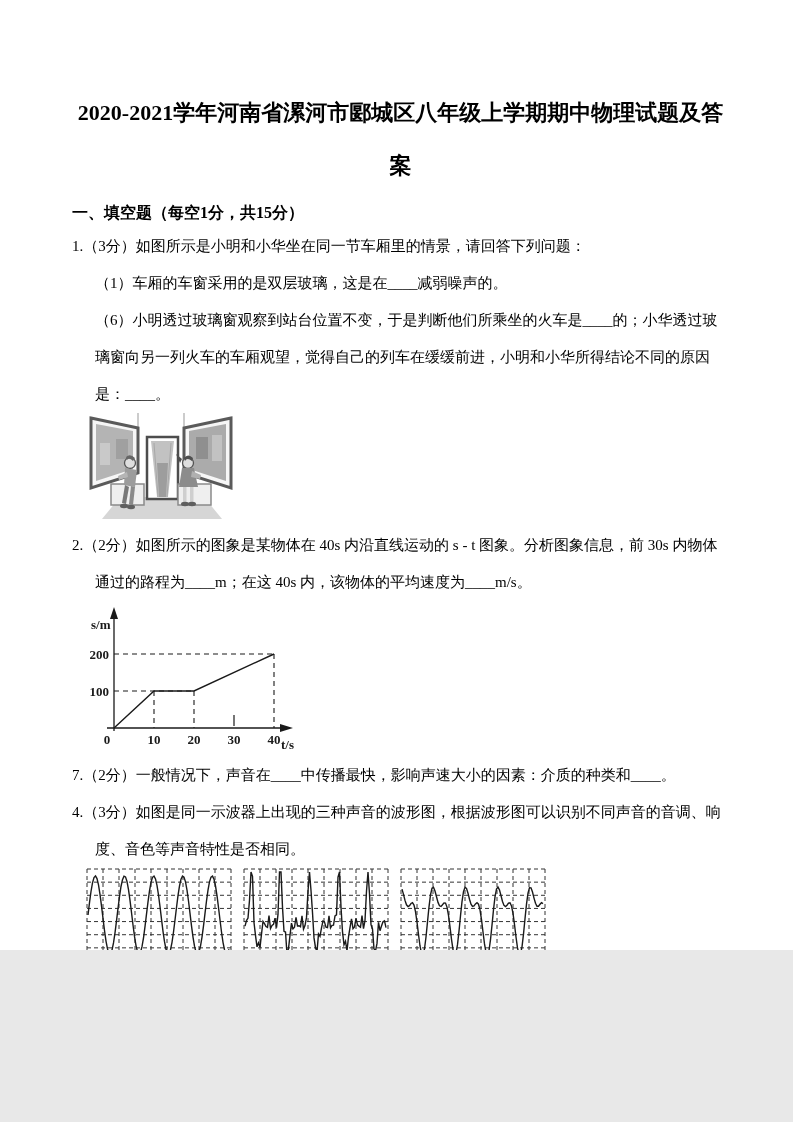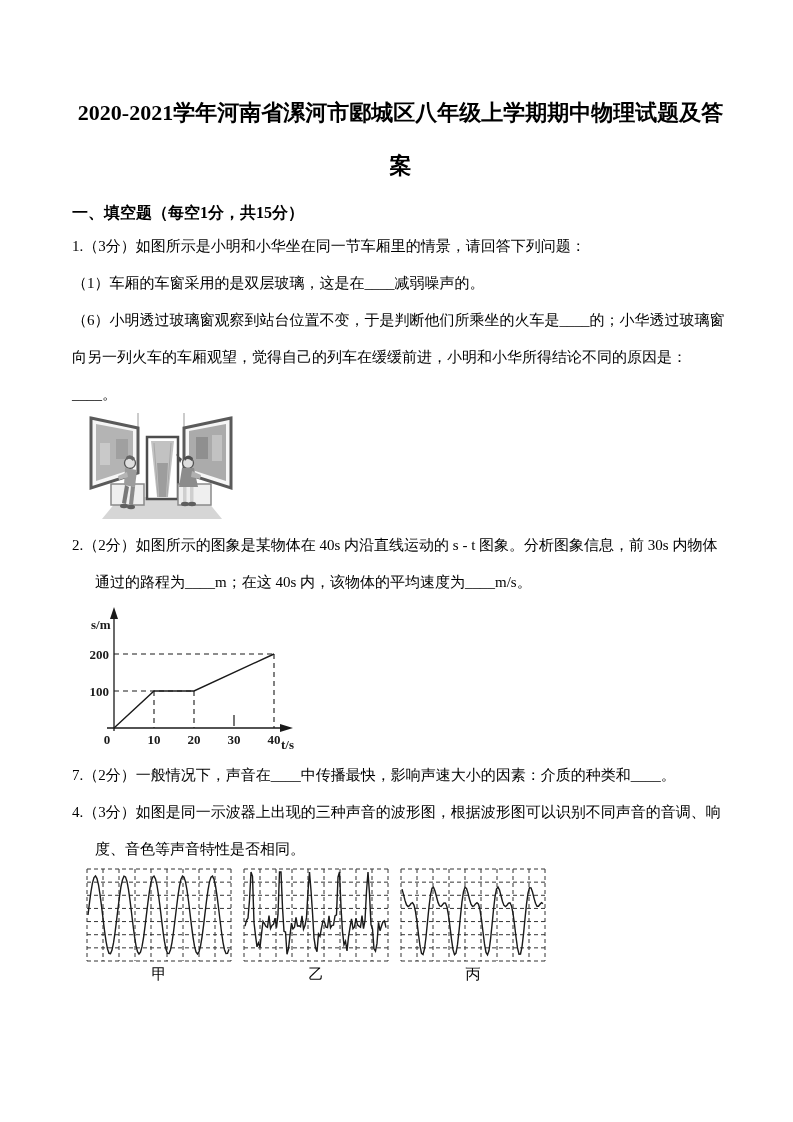--- a/index.html
+++ b/index.html
@@ -1,25 +1,25 @@
 <!DOCTYPE html>
 <html><head>
 <meta charset="utf-8">
 <style>
   html,body{margin:0;padding:0;background:#e8e8e8;}
   .page{
-    width:793px;height:1122px;margin:0 auto;background:#ffffff;color:#000;
+    width:793px;height:950px;margin:0 auto;background:#ffffff;color:#000;
     font-family:"Liberation Serif","DejaVu Serif",serif;font-size:15px;
     box-sizing:border-box;padding:78px 64px 32px 72px;overflow:hidden;position:relative;
   }
   .title{font-size:22px;font-weight:bold;text-align:center;line-height:53px;margin:8px 0 10px 0;}
   .section-header{font-weight:bold;font-size:16px;line-height:22px;margin:0 0 4px 0;}
   .q{margin:0;line-height:37px;}
   .hang{padding-left:23px;text-indent:-23px;}
-  .sub{}
+  .sub{margin-left:23px;}
   .fig-train{margin:0 0 6px 14px;width:150px;height:108px;}
   .fig-graph{margin:2px 0 4px 2px;width:230px;height:150px;font-weight:bold;}
   .fig-wave{margin:0 0 0 14px;width:460px;}
   .wave-row{display:flex;gap:11px;}
   .wave-row svg{display:block;}
   .wave-labels{display:flex;gap:11px;}
   .wave-label{width:146px;text-align:center;line-height:24px;font-size:15px;}
   .wave-caption{text-align:center;line-height:26px;font-size:15px;width:460px;}
   .part-gap{margin-top:14px;}
   svg text{font-family:"Liberation Serif","DejaVu Serif",serif;}

